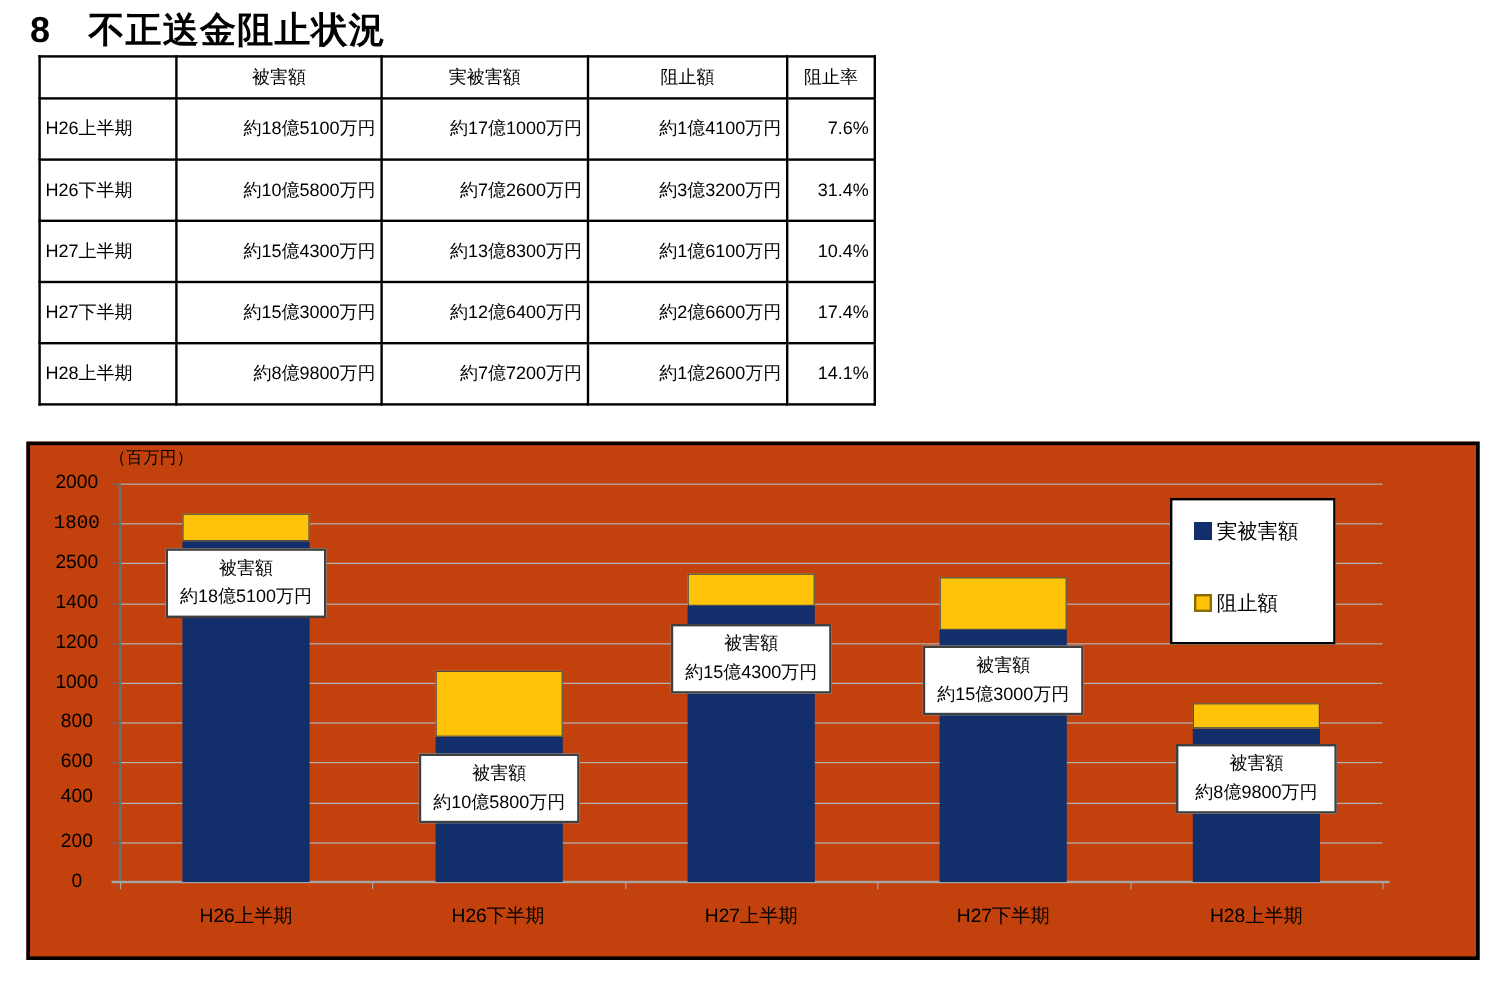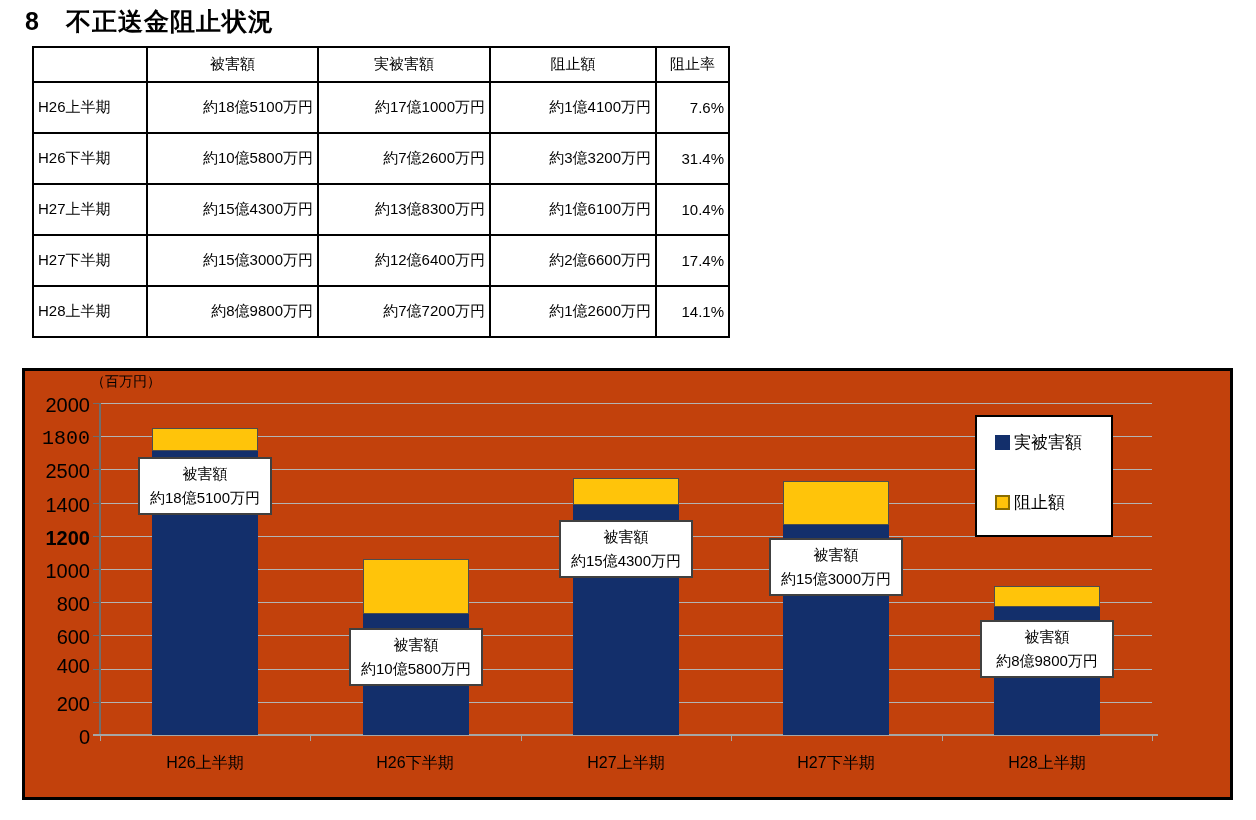--- a/index.html
+++ b/index.html
@@ -2,21 +2,21 @@
 <html><head>
 <meta charset="utf-8">
 <style>
   html,body{margin:0;padding:0;}
   body{
     width:1256px;height:820px;position:relative;background:#fff;
     font-family:"Liberation Sans","DejaVu Sans",sans-serif;color:#000;
     overflow:hidden;
   }
   .title{
-    position:absolute;left:25px;top:5px;font-size:25px;font-weight:bold;
+    position:absolute;left:25px;top:5px;font-size:30px;font-weight:bold;
     letter-spacing:1px;
   }
   
   table.stats{
     position:absolute;left:32px;top:46px;border-collapse:collapse;
     table-layout:fixed;font-size:15px;
   }
   table.stats th,table.stats td{
     border:2px solid #000;padding:0 4px;overflow:hidden;white-space:nowrap;
   }
@@ -30,21 +30,21 @@
     position:absolute;left:22px;top:368px;width:1205px;height:426px;
     border:3px solid #000;background:#c2410c;
   }
   .unit-label{position:absolute;left:66px;top:2px;font-size:14px;z-index:3;}
   .gridline{position:absolute;height:1px;background:#b3b3b3;z-index:1;}
   .axis-y{position:absolute;width:2px;background:#6e6e6e;z-index:2;}
   .axis-x{position:absolute;height:2px;background:#a6a6a6;z-index:2;}
   .ytick{position:absolute;width:7px;height:1px;background:#6e6e6e;z-index:2;}
   .xtick{position:absolute;width:1px;height:6px;background:#a6a6a6;z-index:2;}
   .ytick-label{
-    position:absolute;width:52px;text-align:right;font-size:20px;z-index:2;
+    position:absolute;width:52px;text-align:center;font-size:16px;z-index:2;
   }
   .bar-seg{position:absolute;box-sizing:border-box;z-index:2;}
   .bar-label-box{
     position:absolute;width:134px;background:#fff;border:2px solid #404040;
     text-align:center;font-size:15px;line-height:1.6;padding:3px 0;
     z-index:4;box-sizing:border-box;
   }
   .x-label{
     position:absolute;text-align:center;font-size:16px;z-index:2;
   }
@@ -137,21 +137,21 @@
       <div class="ytick" style="left: 68px; top: 264px;"></div>
       <div class="ytick-label" style="left: 13px; top: 255px;">600</div>
       <div class="gridline" style="left: 75px; top: 231px; width: 1052px;"></div>
       <div class="ytick" style="left: 68px; top: 231px;"></div>
       <div class="ytick-label" style="left: 13px; top: 222px;">800</div>
       <div class="gridline" style="left: 75px; top: 198px; width: 1052px;"></div>
       <div class="ytick" style="left: 68px; top: 198px;"></div>
       <div class="ytick-label" style="left: 13px; top: 189px;">1000</div>
       <div class="gridline" style="left: 75px; top: 165px; width: 1052px;"></div>
       <div class="ytick" style="left: 68px; top: 165px;"></div>
-      <div class="ytick-label" style="left: 13px; top: 156px; font-weight: bold;">1200</div>
+      <div class="ytick-label" style="left: 13px; top: 156px;">1200</div>
       <div class="gridline" style="left: 75px; top: 132px; width: 1052px;"></div>
       <div class="ytick" style="left: 68px; top: 132px;"></div>
       <div class="ytick-label" style="left: 13px; top: 123px;">1400</div>
       <div class="gridline" style="left: 75px; top: 98px; width: 1052px;"></div>
       <div class="ytick" style="left: 68px; top: 98px;"></div>
       <div class="ytick-label" style="left: 13px; top: 89px;">2500</div>
       <div class="gridline" style="left: 75px; top: 65px; width: 1052px;"></div>
       <div class="ytick" style="left: 68px; top: 65px;"></div>
       <div class="ytick-label" style="left: 13px; top: 56px; font-family: Liberation Mono, monospace;">1800</div>
       <div class="gridline" style="left: 75px; top: 32px; width: 1052px;"></div>

